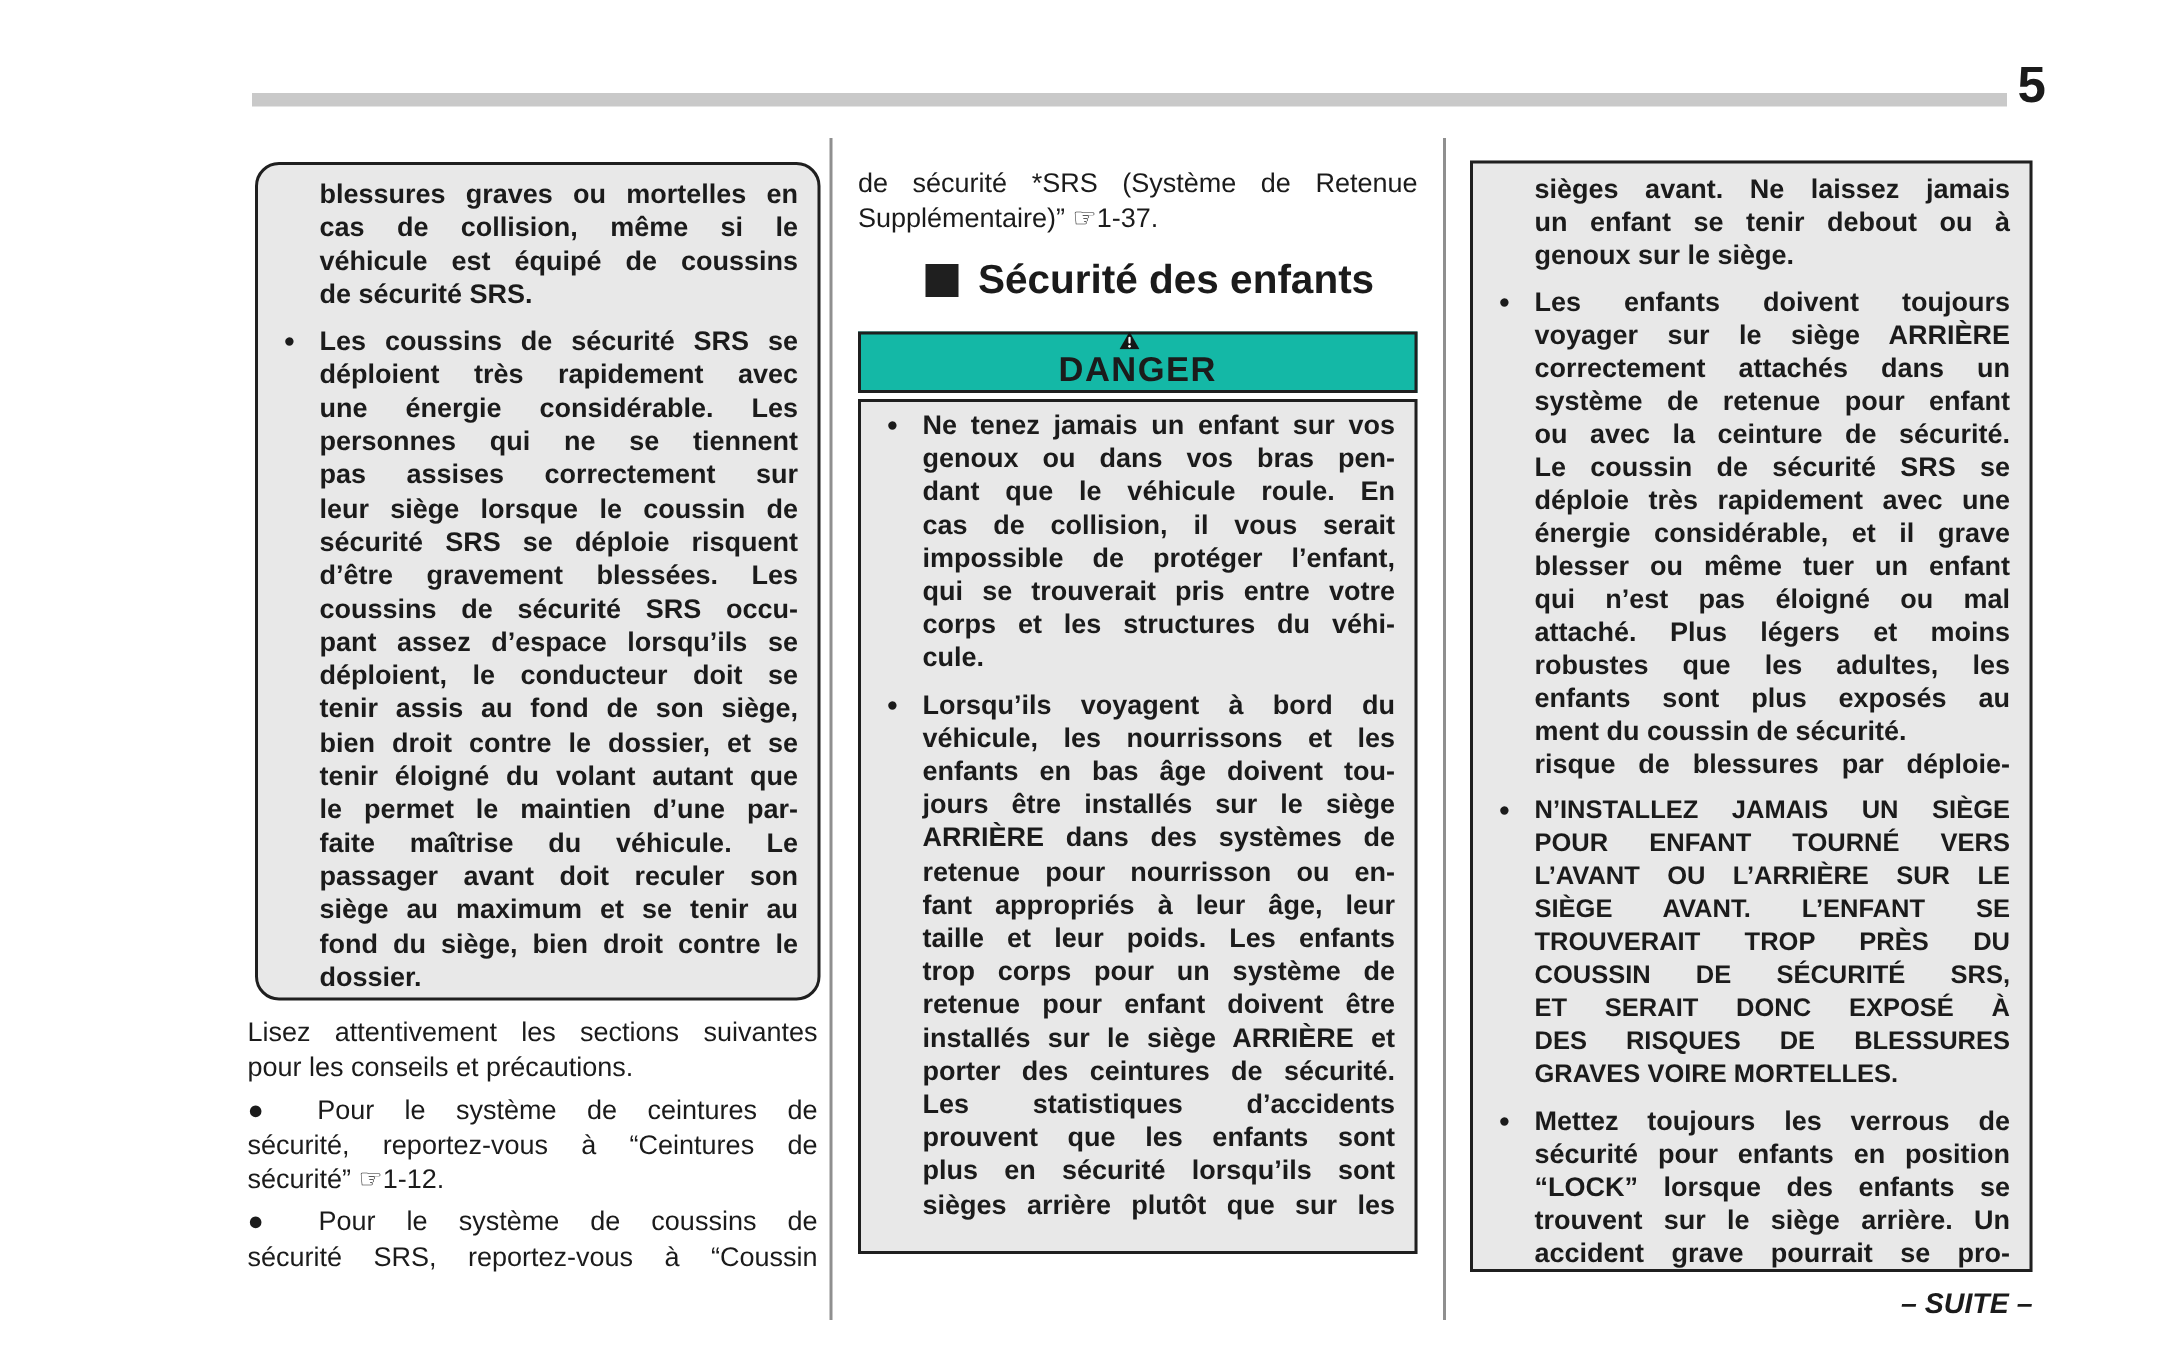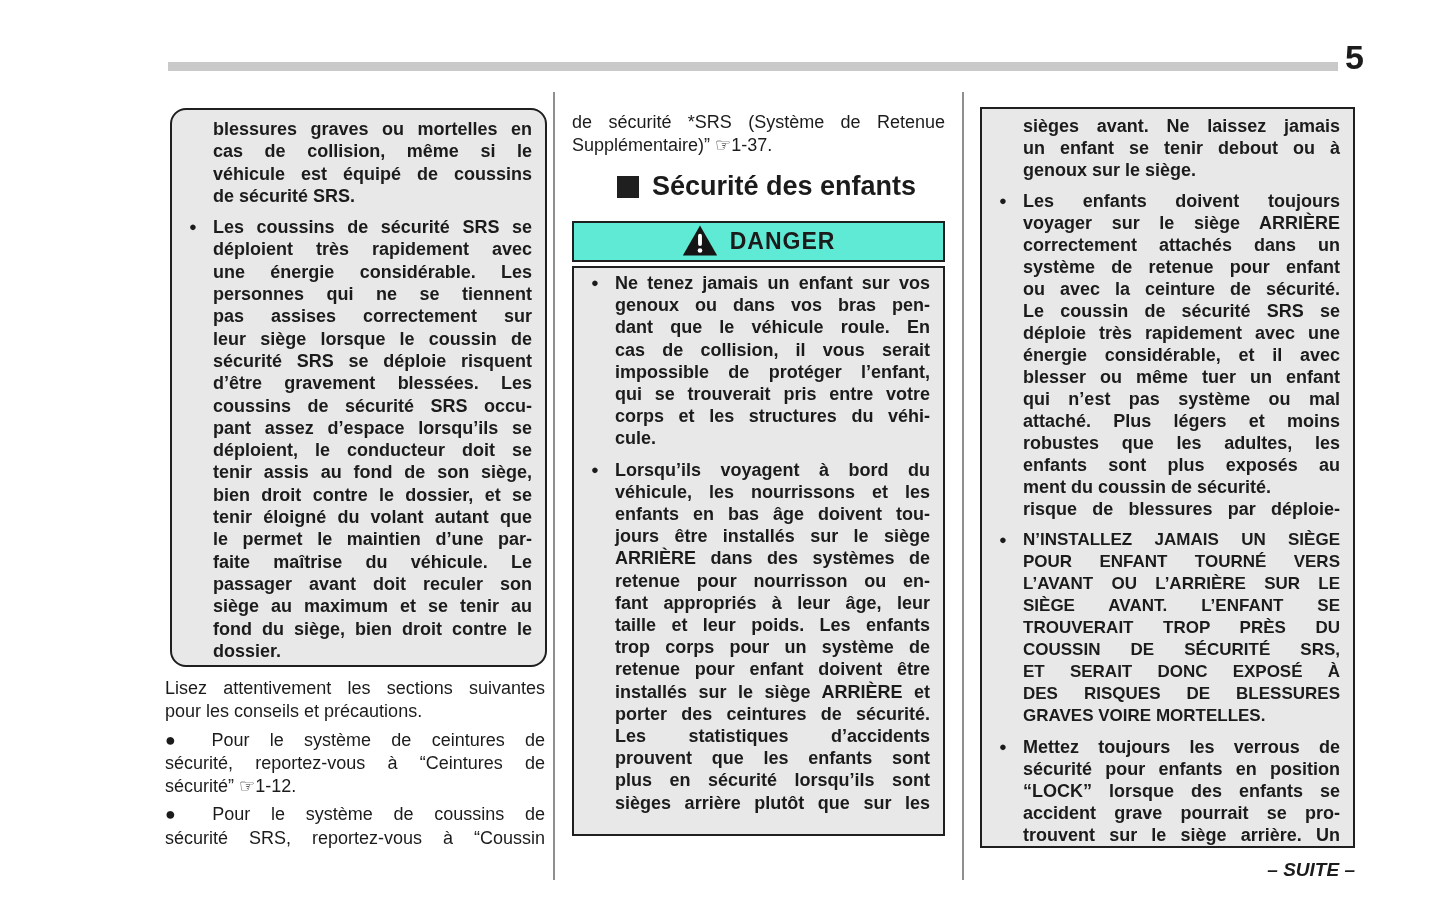--- a/index.html
+++ b/index.html
@@ -120,21 +120,21 @@
         <div class="line">de sécurité *SRS (Système de Retenue</div>
         <div class="line last">Supplémentaire)” ☞1-37.</div>
       </div>
     </div>
 
   <h2 class="section-heading">
     <span class="square-icon"></span>
     <span>Sécurité des enfants</span>
   </h2>
 
-  <div class="danger-header" style="background: #5eead4; border-color: rgb(31, 31, 31);">
+  <div class="danger-header" style="background: #14b8a6; border-color: rgb(31, 31, 31); flex-direction: column;">
     <svg class="triangle-icon" viewBox="0 0 64 56" aria-hidden="true">
       <path d="M32 1 L63 55 L1 55 Z" fill="#151515"></path>
       <rect x="28.5" y="16" width="7" height="22" rx="3.5" fill="#ffffff"></rect>
       <circle cx="32" cy="46" r="4.2" fill="#ffffff"></circle>
     </svg>
     <span>DANGER</span>
   </div>
 
   <section class="warning-box mid-box" style="background: rgb(232, 232, 232); border-color: rgb(31, 31, 31);">
       <div class="para hang">
@@ -177,23 +177,23 @@
       </div>
       <div class="para hang">
         <span class="marker">●</span>
         <div class="line">Les enfants doivent toujours</div>
         <div class="line">voyager sur le siège ARRIÈRE</div>
         <div class="line">correctement attachés dans un</div>
         <div class="line">système de retenue pour enfant</div>
         <div class="line">ou avec la ceinture de sécurité.</div>
         <div class="line">Le coussin de sécurité SRS se</div>
         <div class="line">déploie très rapidement avec une</div>
-        <div class="line">énergie considérable, et il avec</div>
+        <div class="line">énergie considérable, et il grave</div>
         <div class="line">blesser ou même tuer un enfant</div>
-        <div class="line">qui n’est pas système ou mal</div>
+        <div class="line">qui n’est pas éloigné ou mal</div>
         <div class="line">attaché. Plus légers et moins</div>
         <div class="line">robustes que les adultes, les</div>
         <div class="line">enfants sont plus exposés au</div>
         <div class="line last">ment du coussin de sécurité.</div>
         <div class="line">risque de blessures par déploie-</div>
       </div>
       <div class="para hang caps">
         <span class="marker">●</span>
         <div class="line">N’INSTALLEZ JAMAIS UN SIÈGE</div>
         <div class="line">POUR ENFANT TOURNÉ VERS</div>
@@ -203,20 +203,20 @@
         <div class="line">COUSSIN DE SÉCURITÉ SRS,</div>
         <div class="line">ET SERAIT DONC EXPOSÉ À</div>
         <div class="line">DES RISQUES DE BLESSURES</div>
         <div class="line last">GRAVES VOIRE MORTELLES.</div>
       </div>
       <div class="para hang">
         <span class="marker">●</span>
         <div class="line">Mettez toujours les verrous de</div>
         <div class="line">sécurité pour enfants en position</div>
         <div class="line">“LOCK” lorsque des enfants se</div>
+        <div class="line">trouvent sur le siège arrière. Un</div>
         <div class="line">accident grave pourrait se pro-</div>
-        <div class="line">trouvent sur le siège arrière. Un</div>
       </div>
     </section>
 
   <div class="suite-label">– SUITE –</div>
 
 </div>
 
 </body></html>

